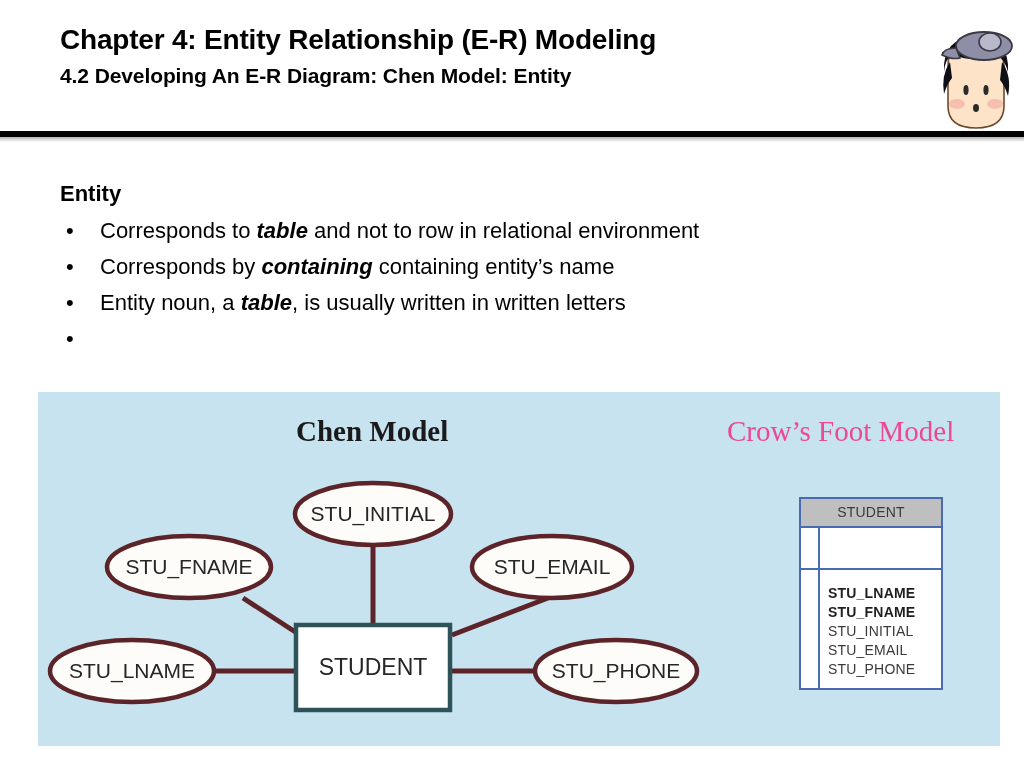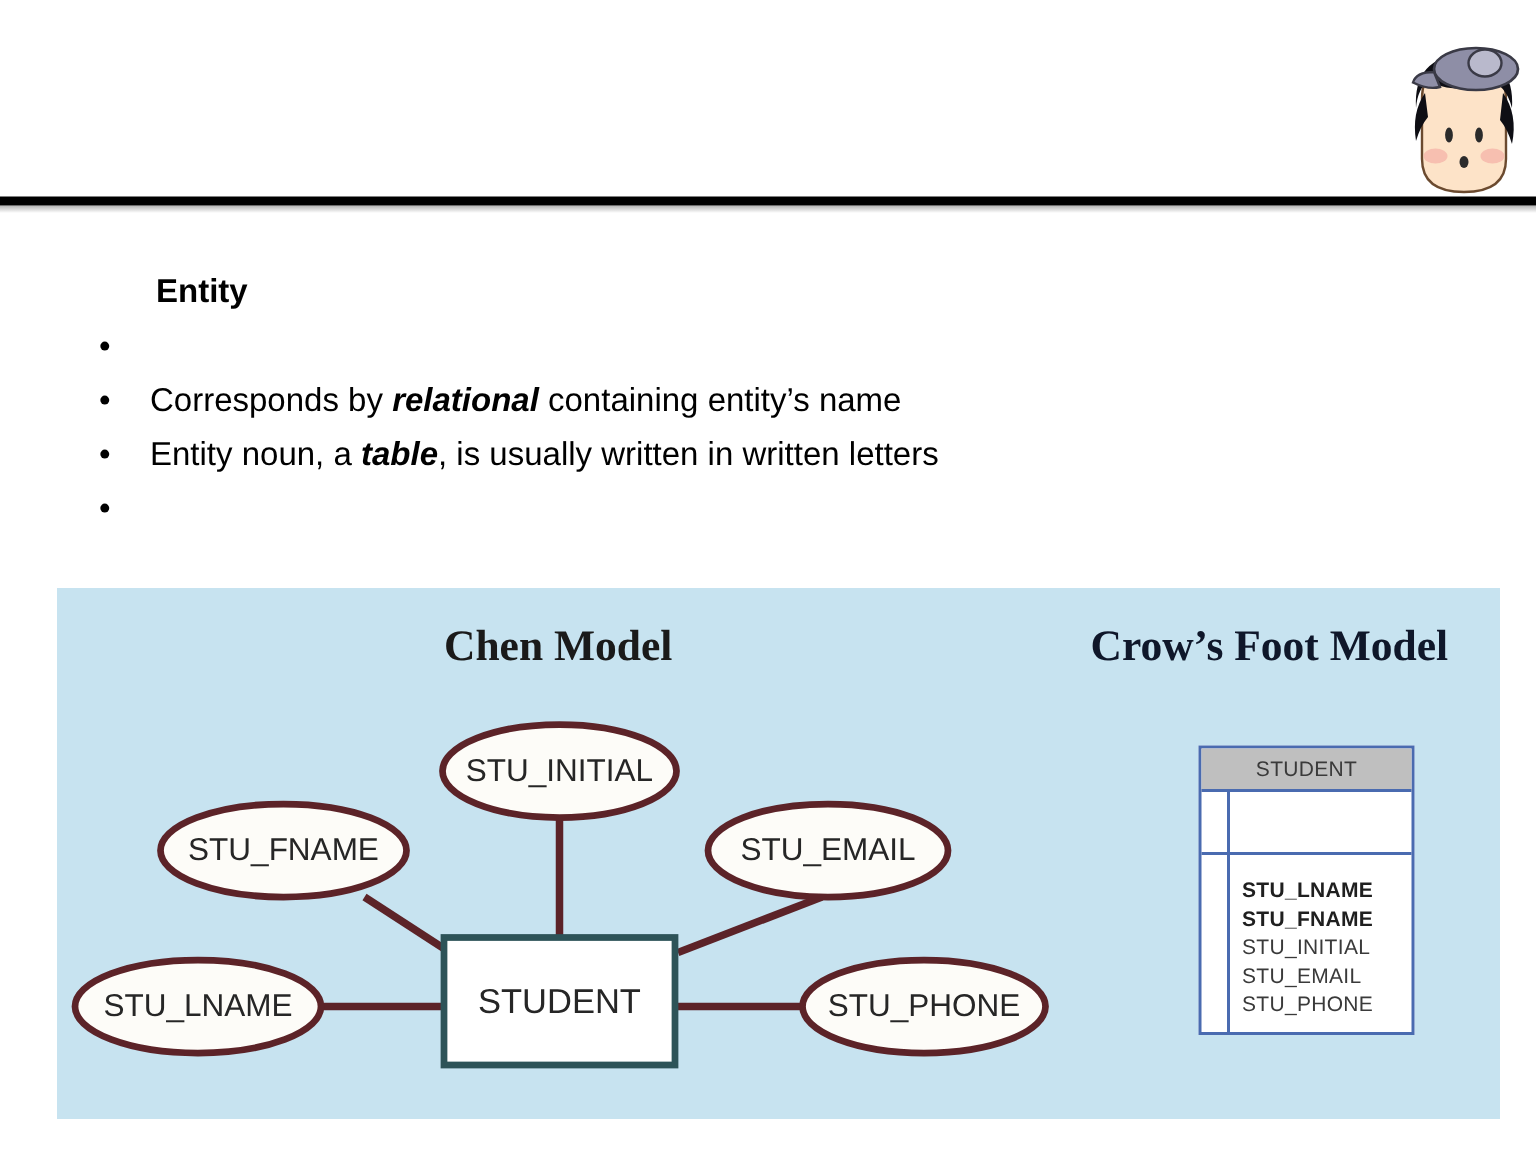--- a/index.html
+++ b/index.html
@@ -76,21 +76,20 @@
     position: absolute;
     left: 60px;
     top: 182px;
     width: 900px;
   }
   #entity-heading {
     font-size: 22px;
     font-weight: bold;
     line-height: 1.1;
     margin-bottom: 10px;
-    margin-left: 44px;
   }
   .bullet-row {
     display: flex;
     align-items: flex-start;
     margin-top: 6px;
   }
   .bullet-dot {
     width: 40px;
     flex: 0 0 40px;
     font-size: 22px;
@@ -129,23 +128,23 @@
     font-weight: bold;
     font-size: 29px;
     color: #1a1a1a;
     margin-left: 10px;
   }
   #crowsfoot-heading {
     position: absolute;
     left: 727px;
     top: 415px;
     font-family: "Liberation Serif", serif;
-    font-weight: bold;
+    font-weight: normal;
     font-size: 29px;
-    color: #0f172a;
+    color: #ec4899;
     text-align: right;
   }
 
   
   #chen-svg {
     position: absolute;
     left: 38px;
     top: 392px;
   }
   .ellipse-shape {
@@ -224,20 +223,24 @@
     color: #3a3a3a;
     letter-spacing: 0.2px;
     white-space: nowrap;
   }
   .cf-attr.pk { font-weight: bold; color: #1f1f1f; }
 </style>
 </head>
 <body>
 
 <div id="slide-header">
+  <div id="header-title-block">
+    <div id="title-main">Chapter 4: Entity Relationship (E-R) Modeling</div>
+    <div id="title-sub">4.2 Developing An E-R Diagram: Chen Model: Entity</div>
+  </div>
   <div id="header-rule"></div>
   <div id="header-rule-shadow"></div>
 
   <div id="avatar">
     <svg width="96" height="116" viewBox="0 0 96 116" xmlns="http://www.w3.org/2000/svg">
 
       <path d="M20 48 q0 -26 28 -26 q28 0 28 26 l0 40 q0 22 -28 22 q-28 0 -28 -22 z" fill="#fde3c8" stroke="#6b4a2f" stroke-width="1.6"></path>
 
       <path d="M16 54 q-2 -34 32 -36 q34 2 32 36 q-4 -16 -18 -20 q-6 8 -20 7 q-12 -1 -17 -6 q-8 6 -9 19 z" fill="#0e0e14"></path>
       <path d="M74 44 q10 14 6 34 q-3 -10 -8 -16 z" fill="#0e0e14"></path>
@@ -256,26 +259,29 @@
       <ellipse cx="48" cy="90" rx="3" ry="4" fill="#2b2b2b"></ellipse>
     </svg>
   </div>
 </div>
 
 <div id="content-block">
   <div id="entity-heading">Entity</div>
 
   <div class="bullet-row">
     <span class="bullet-dot">•</span>
+    <span class="bullet-text">
+      <span>Corresponds to </span><span class="bi">table</span><span> and not to row in relational environment</span>
+    </span>
   </div>
 
   <div class="bullet-row">
     <span class="bullet-dot">•</span>
     <span class="bullet-text">
-      <span>Corresponds by </span><span class="bi">relational</span><span> containing entity’s name</span>
+      <span>Corresponds by </span><span class="bi">containing</span><span> containing entity’s name</span>
     </span>
   </div>
 
   <div class="bullet-row">
     <span class="bullet-dot">•</span>
     <span class="bullet-text">
       <span>Entity noun, a </span><span class="bi">table</span><span>, is usually written in written letters</span>
     </span>
   </div>
 

